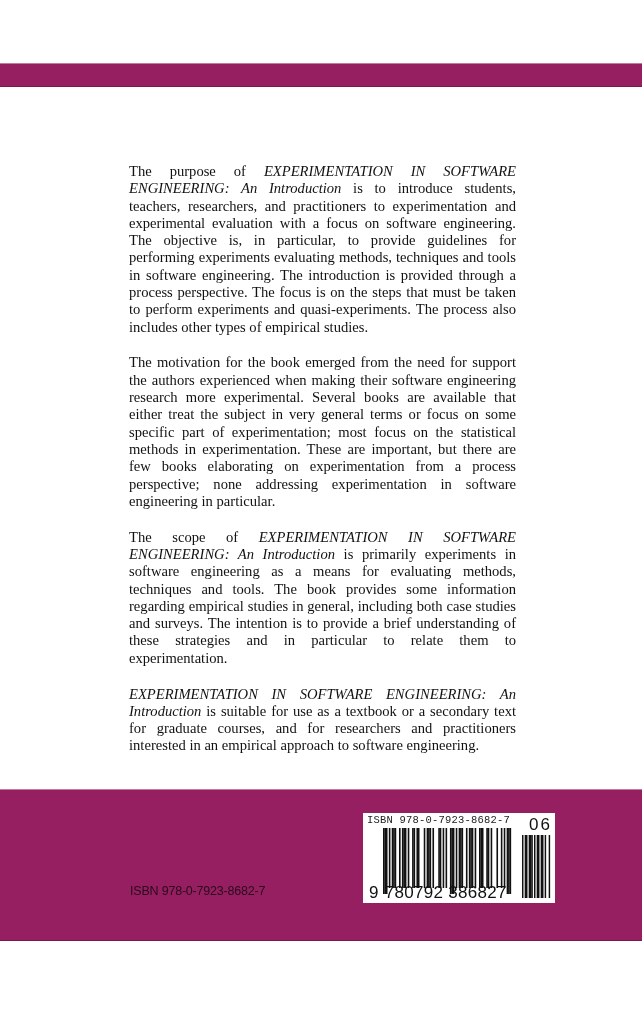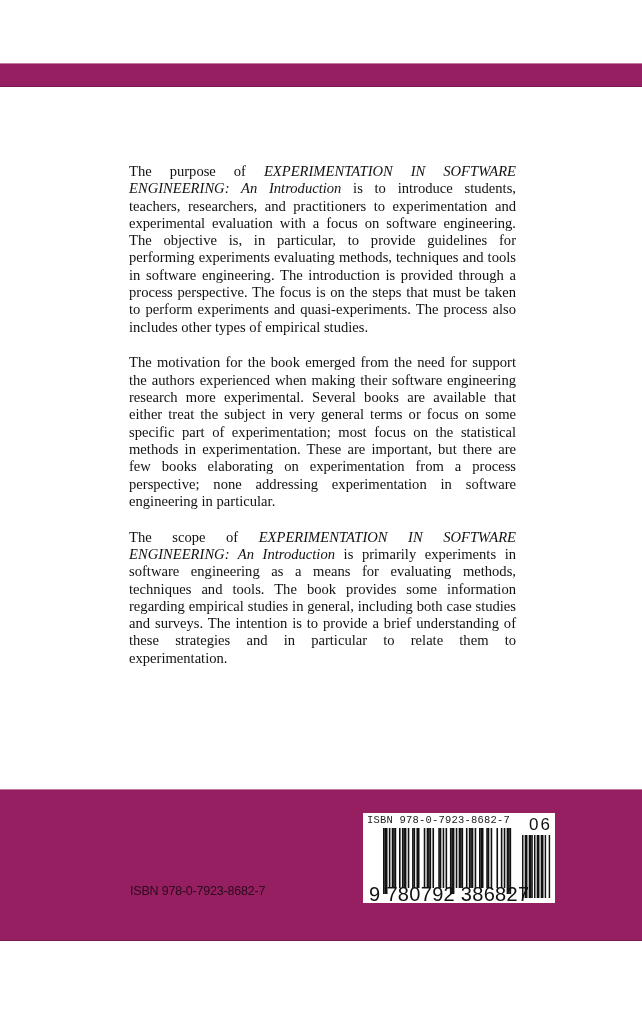--- a/index.html
+++ b/index.html
@@ -38,36 +38,37 @@
       font-size: 10.5px; color: #222; letter-spacing: 0.2px;
     }
     .barcode-addon-digits {
       position: absolute; left: 166px; top: 2px;
       font-family: Liberation Sans, sans-serif;
       font-size: 17px; color: #111; letter-spacing: 2px;
     }
     .barcode-digits {
       position: absolute; left: 6px; top: 70px;
       font-family: "Liberation Sans", "DejaVu Sans", sans-serif;
-      font-size: 20px; color: #111; letter-spacing: 0.3px;
+      font-size: 17px; color: #111; letter-spacing: 0.3px;
       background: transparent;
       text-align: center;
     }
     .barcode-digits .first { margin-right: 6px; }
     .bars { position: absolute; left: 0; top: 0; }
   </style>
 </head>
 <body>
 
 <div class="band band-top"></div>
 
 <div class="blurb" id="blurb">
     <p><span>The purpose of </span><em>EXPERIMENTATION IN SOFTWARE ENGINEERING: An Introduction</em><span> is to introduce students, teachers, researchers, and practitioners to experimentation and experimental evaluation with a focus on software engineering. The objective is, in particular, to provide guidelines for performing experiments evaluating methods, techniques and tools in software engineering. The introduction is provided through a process perspective. The focus is on the steps that must be taken to perform experiments and quasi-experiments. The process also includes other types of empirical studies.</span></p>
     <p><span>The motivation for the book emerged from the need for support the authors experienced when making their software engineering research more experimental. Several books are available that either treat the subject in very general terms or focus on some specific part of experimentation; most focus on the statistical methods in experimentation. These are important, but there are few books elaborating on experimentation from a process perspective; none addressing experimentation in software engineering in particular.</span></p>
     <p><span>The scope of </span><em>EXPERIMENTATION IN SOFTWARE ENGINEERING: An Introduction</em><span> is primarily experiments in software engineering as a means for evaluating methods, techniques and tools. The book provides some information regarding empirical studies in general, including both case studies and surveys. The intention is to provide a brief understanding of these strategies and in particular to relate them to experimentation.</span></p>
+    <p><em>EXPERIMENTATION IN SOFTWARE ENGINEERING: An Introduction</em><span> is suitable for use as a textbook or a secondary text for graduate courses, and for researchers and practitioners interested in an empirical approach to software engineering.</span></p>
   </div>
 
 <div class="band band-bottom"></div>
 
 <div class="isbn-text">ISBN 978-0-7923-8682-7</div>
 
 <div class="barcode-box">
   <svg class="bars" id="bars" width="192" height="90">
       <rect x="20.00" y="15" width="1.60" height="66" fill="#111"></rect>
       <rect x="21.45" y="15" width="1.60" height="66" fill="#111"></rect>

